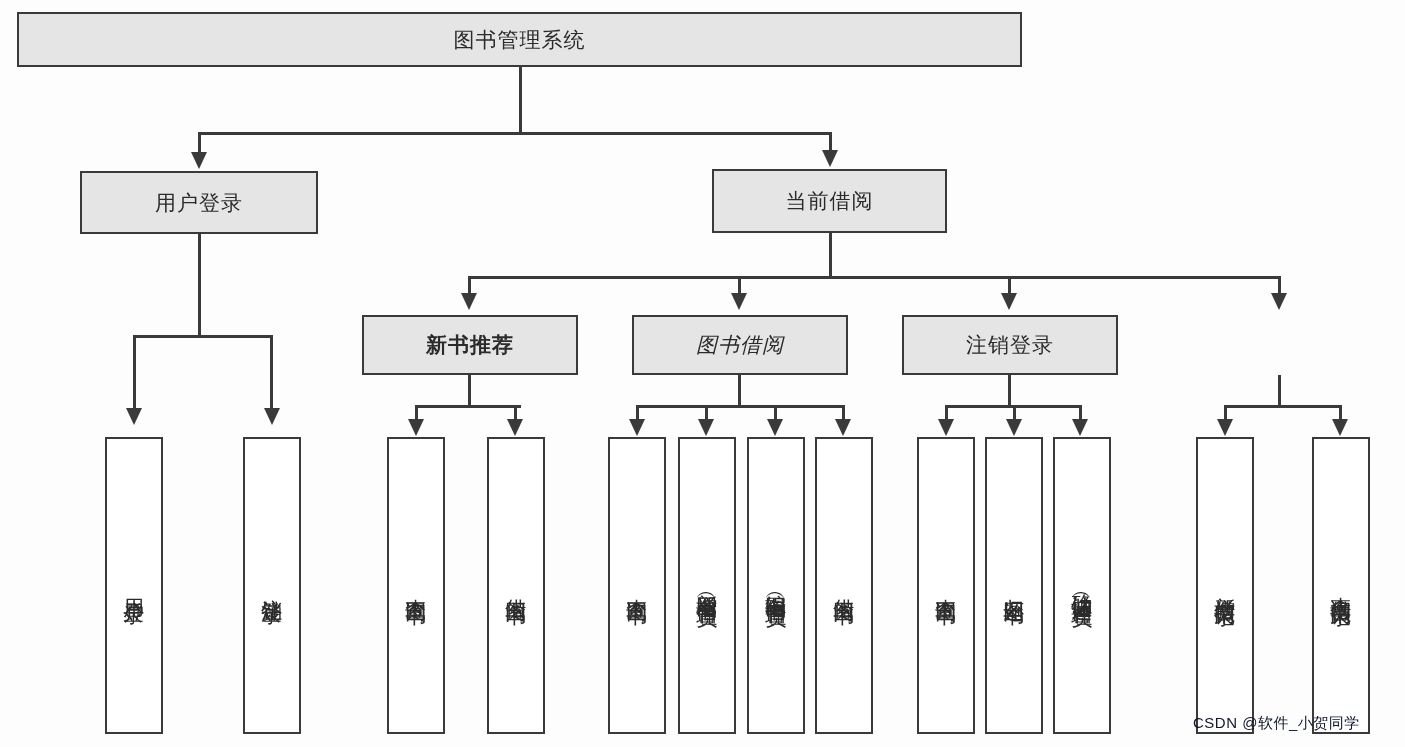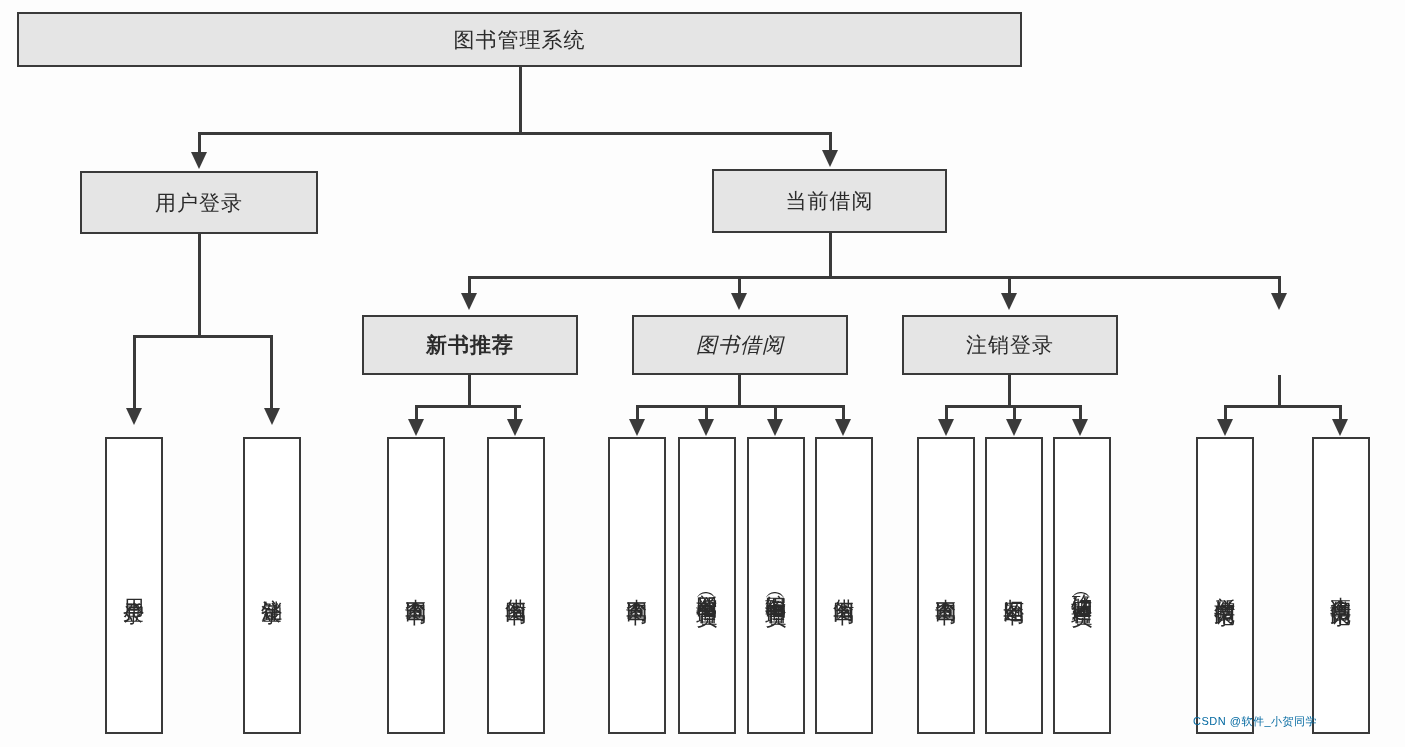--- a/index.html
+++ b/index.html
@@ -59,22 +59,22 @@
   .arrow {
     position: absolute;
     width: 0;
     height: 0;
     border-left: 8px solid transparent;
     border-right: 8px solid transparent;
     border-top: 17px solid #3a3a3a;
   }
   .watermark {
     position: absolute;
-    font-size: 11px;
-    color: #0369a1;
+    font-size: 15px;
+    color: #0f172a;
     letter-spacing: 0.5px;
     white-space: nowrap;
   }
 </style>
 </head>
 <body>
 
 <div id="canvas">
 
   <div class="box h" style="left:17px; top:12px; width:1005px; height:55px;">

